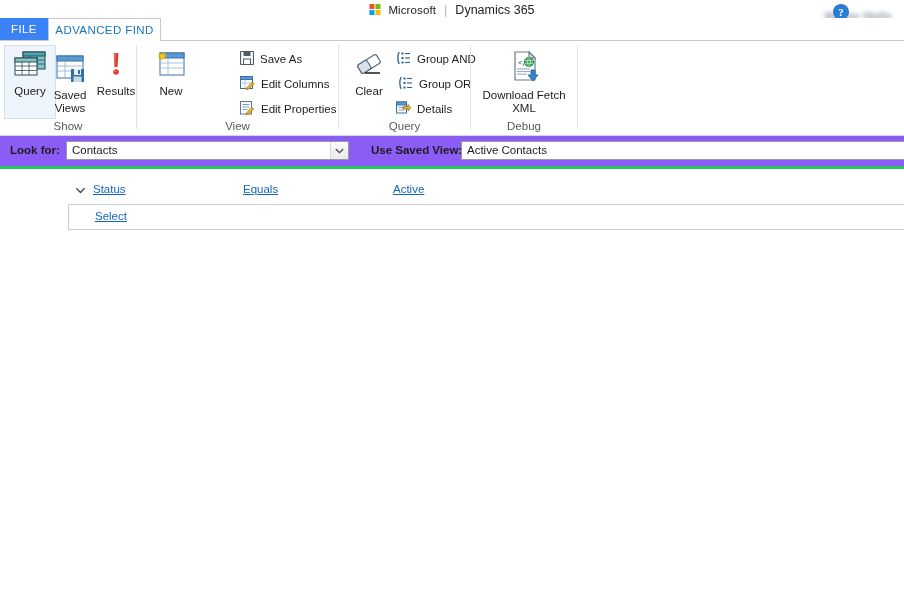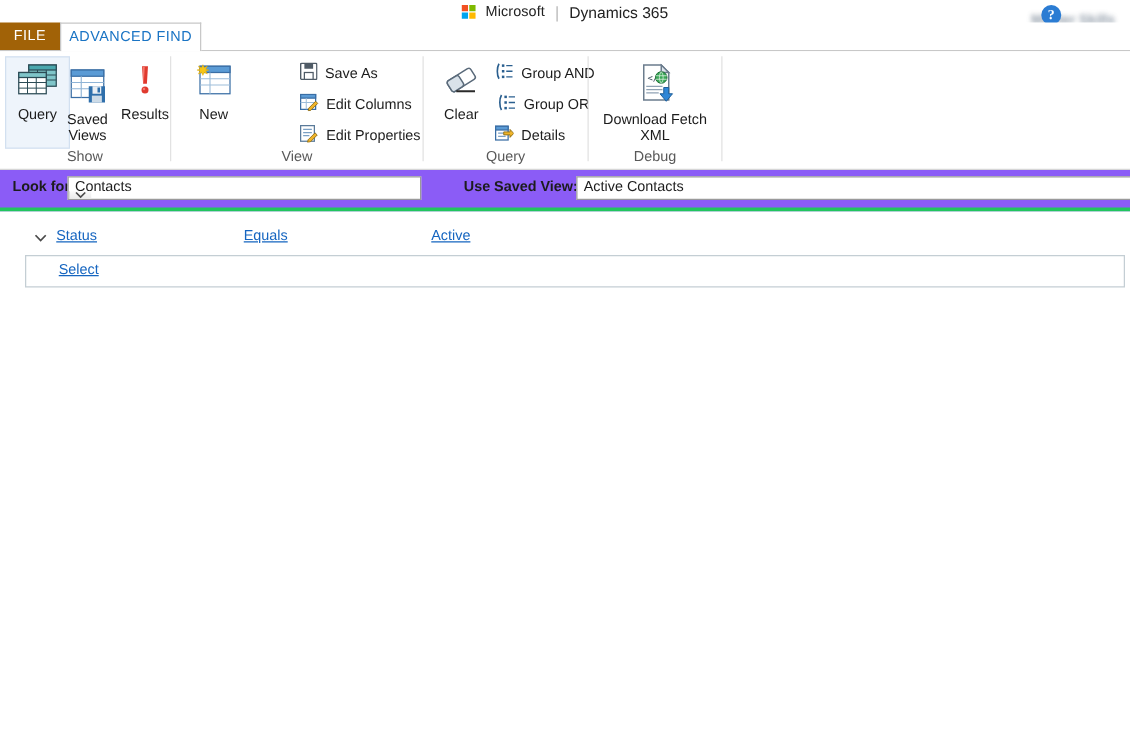--- a/index.html
+++ b/index.html
@@ -107,21 +107,21 @@
     height: 22px;
     line-height: 22px;
     font-size: 11.5px;
     letter-spacing: .4px;
     text-align: center;
     cursor: default;
   }
   .tab-file {
     left: 0;
     width: 48px;
-    background: #a16207;
+    background: #3b82f6;
     color: #ffffff;
   }
   .tab-advfind {
     left: 48px;
     width: 113px;
     background: #ffffff;
     color: #1a74c4;
     border-left: 1px solid #c8c8c8;
     border-right: 1px solid #c8c8c8;
     border-top: 1px solid #c8c8c8;
@@ -239,20 +239,21 @@
     background: linear-gradient(#fbfbfb, #eaeaea);
     display: flex;
     align-items: center;
     justify-content: center;
   }
 
   
   .qarea {
     position: relative;
     background: #ffffff;
+    margin-left: 48px;
   }
   .qrow {
     position: relative;
     height: 22px;
   }
   .qexp {
     position: absolute;
     left: 27px;
     top: 5px;
     width: 11px; height: 11px;
@@ -504,21 +505,21 @@
       </span>
       <span class="lbl">Download Fetch XML</span>
     </div>
     <div class="glabel">Debug</div>
   </div>
   <div class="rsep" style="left:577px;"></div>
 </div>
 
 <div class="lookbar">
   <div class="lab" style="left:10px;">Look for:</div>
-  <div class="combo" style="left:54px; width:283px;flex-direction:column;">
+  <div class="combo" style="left:66px; width:283px;">
     <div class="val" title="Contacts">Contacts</div>
     <div class="arrow">
       <svg width="9" height="6" viewBox="0 0 9 6">
           <path d="M0.8 1 L4.5 4.6 L8.2 1" fill="none" stroke="#4a4a4a" stroke-width="1.3"></path>
         </svg>
     </div>
   </div>
 
   <div class="lab" style="left:371px;">Use Saved View:</div>
   <div class="combo" style="left:461px; width:484px;">

